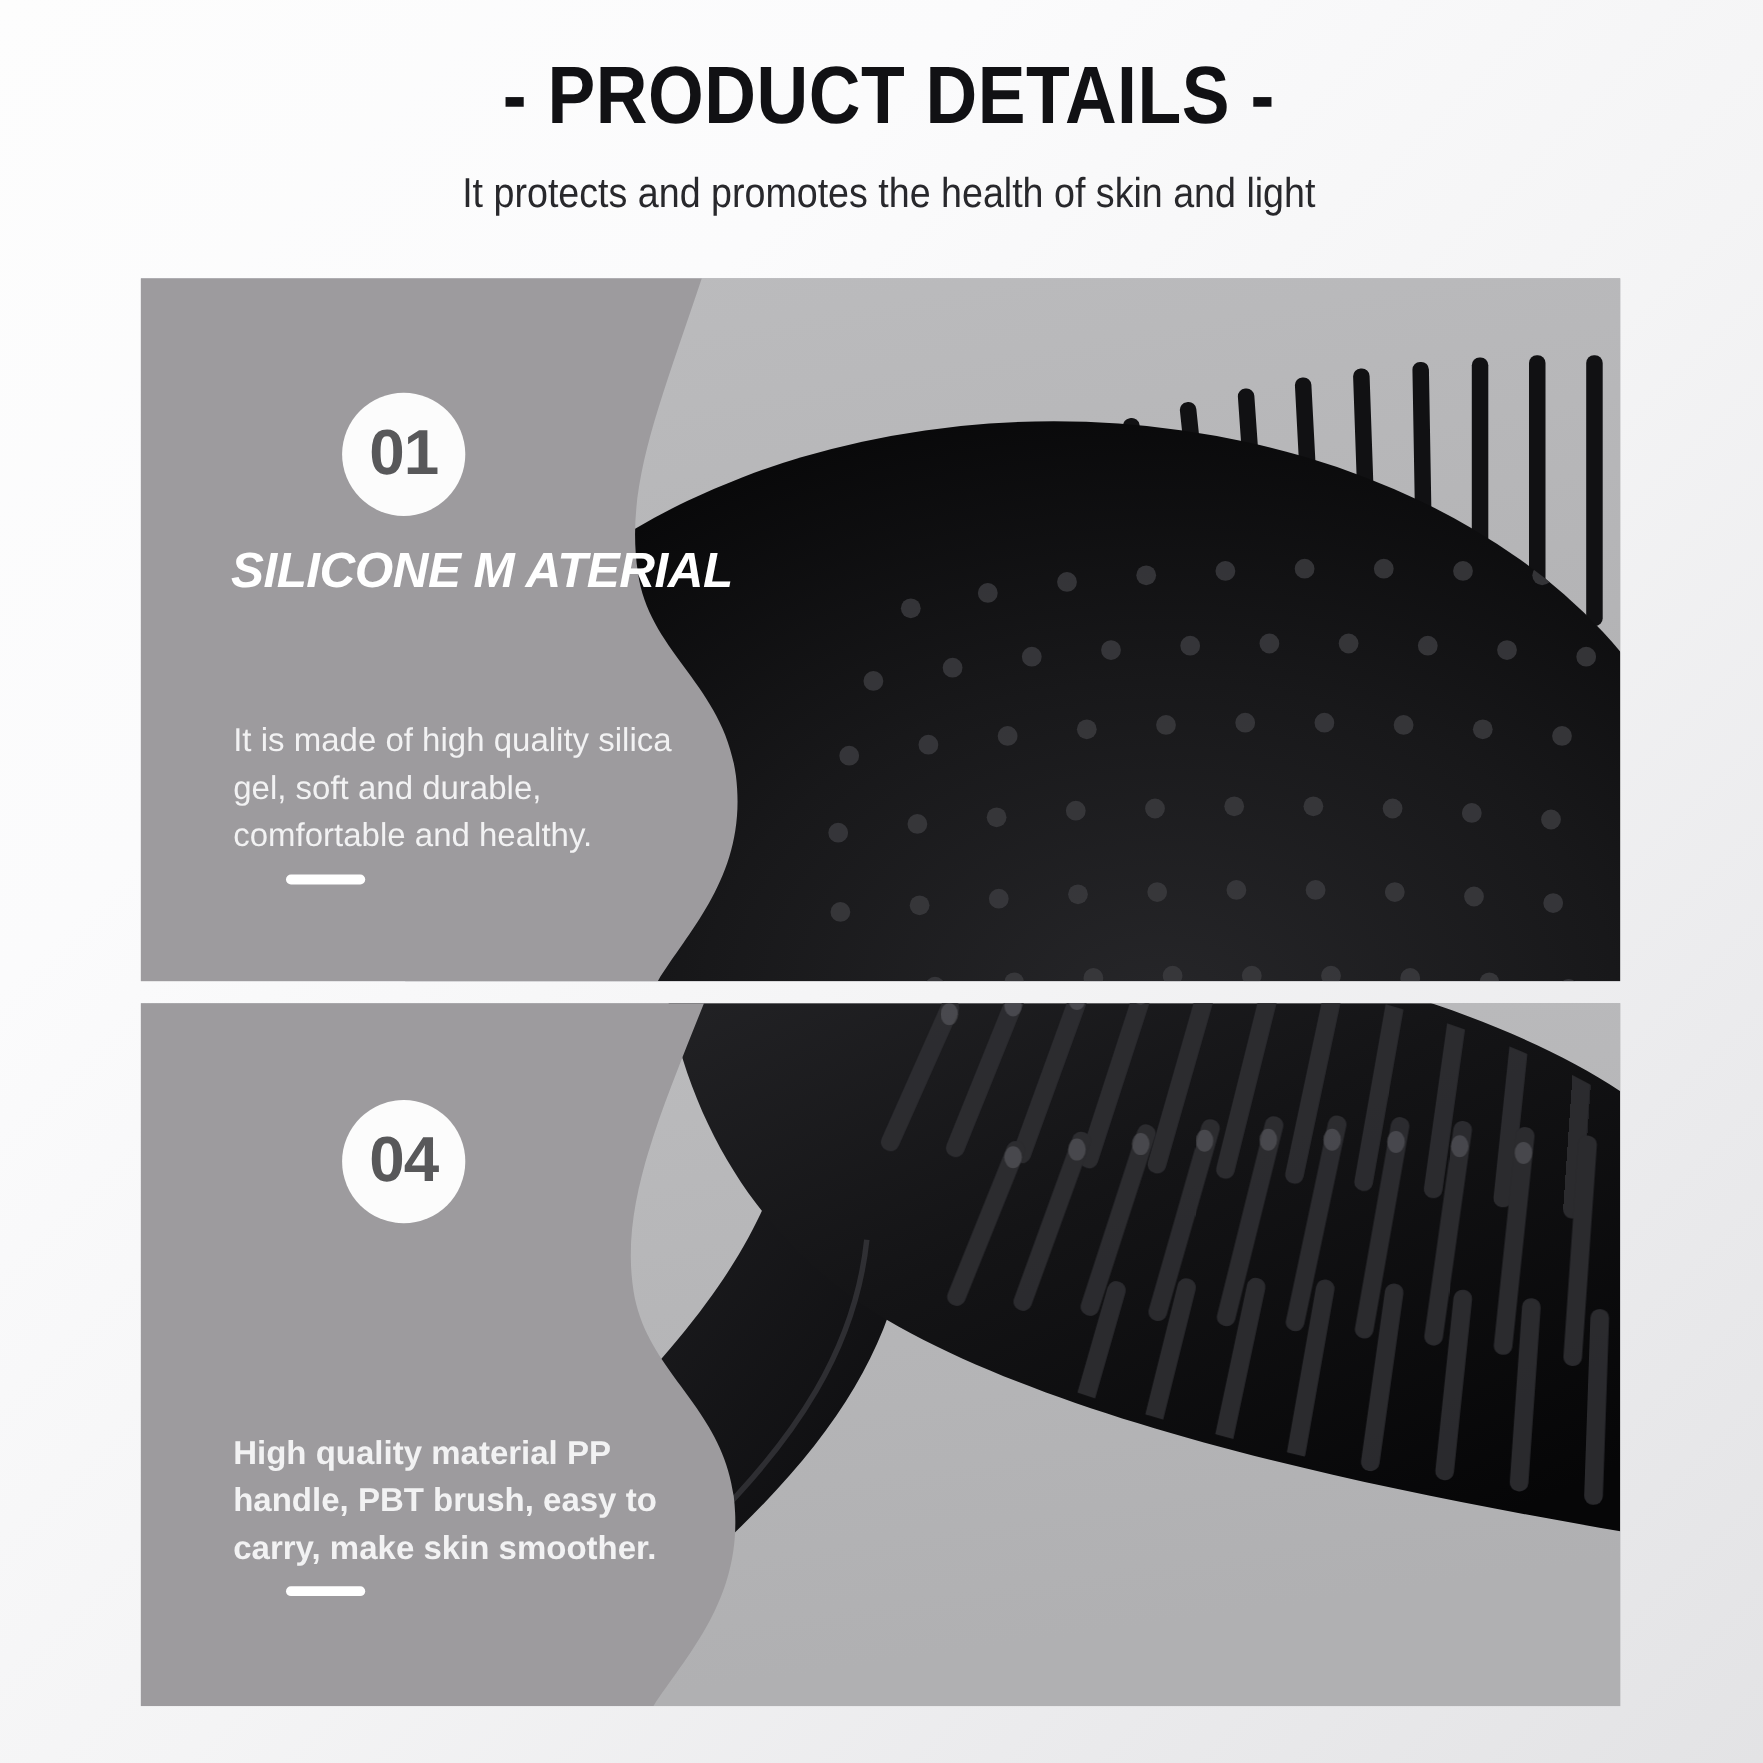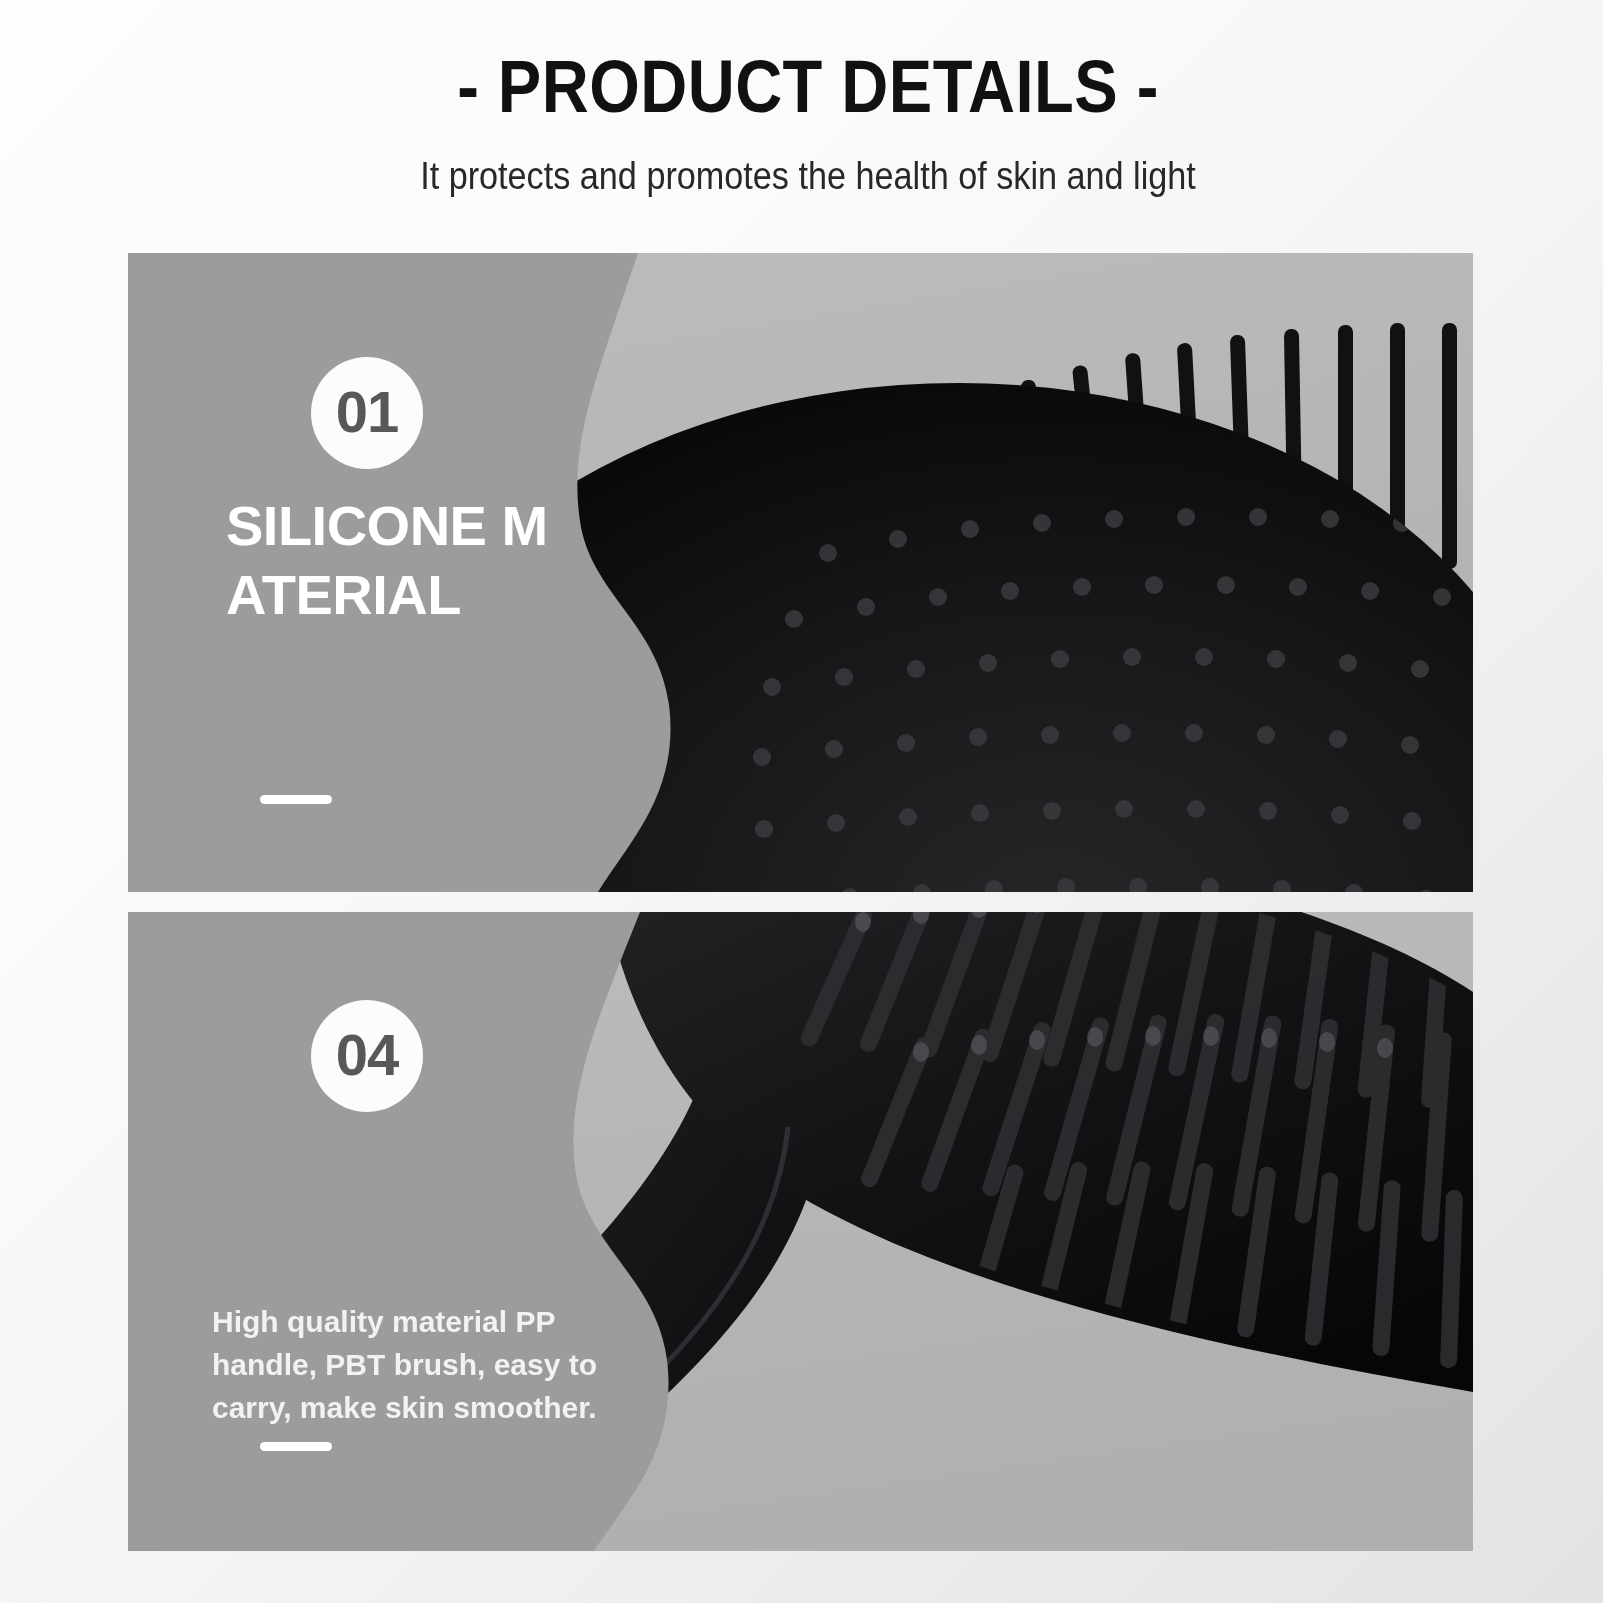--- a/index.html
+++ b/index.html
@@ -103,27 +103,28 @@
   .badge-num {
     font-size:58px;
     font-weight:bold;
     color:#58585a;
     letter-spacing:-1px;
     transform:translateY(-2px);
   }
 
   .card-heading {
     position:absolute;
-    left:16px;
+    left:0;
     width:470px;
-    font-size:56px;
+    font-size:45px;
     font-weight:bold;
     line-height:1.24;
     color:#ffffff;
     letter-spacing:-0.5px;
+    font-style:italic;
   }
   #card-1 .card-heading { top:238px; }
   #card-2 .card-heading { top:222px; }
 
   .card-desc {
     position:absolute;
     left:2px;
     width:430px;
     font-size:30px;
     font-weight:normal;
@@ -277,20 +278,21 @@
                C 552,540 500,590 470,639
                L0,639 Z" fill="#9d9b9e"></path>
     </svg>
   </div>
 
   <div class="card-body">
     <div class="badge">
       <span class="badge-num">01</span>
     </div>
     <div class="card-heading">SILICONE M ATERIAL</div>
+    <div class="card-desc">It is made of high quality silica gel, soft and durable, comfortable and healthy.</div>
     <div class="accent-rule"></div>
   </div>
 </div>
 
 <div class="card" id="card-2">
 
   <div class="photo">
     <svg viewBox="0 0 1345 639" preserveAspectRatio="none">
       <defs>
         <linearGradient id="stage2" x1="0" y1="0" x2="0.3" y2="1">

